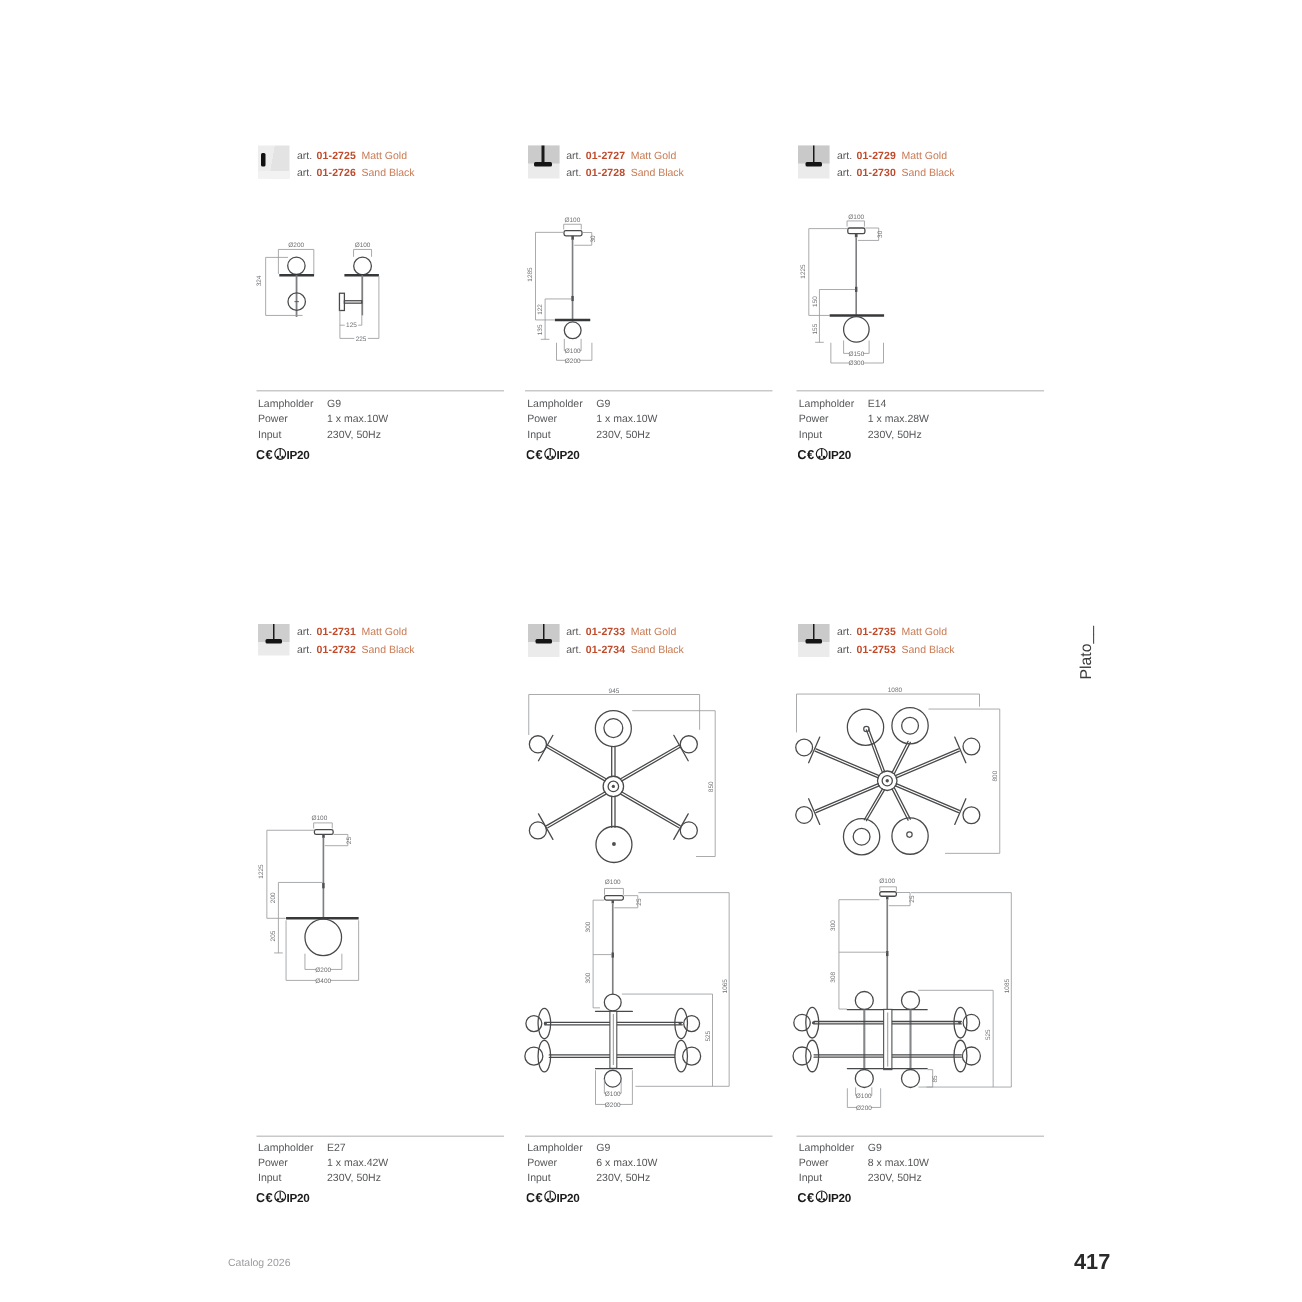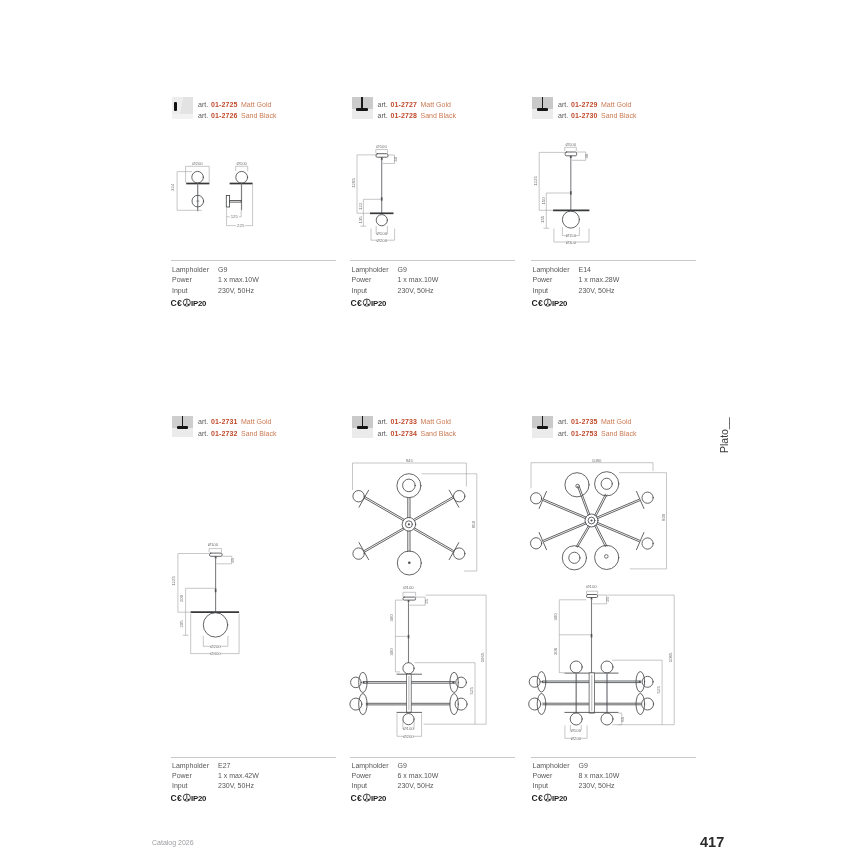--- a/index.html
+++ b/index.html
@@ -216,21 +216,21 @@
         <circle cx="14.3" cy="6.6" r="0.8"></circle>
         <circle cx="17.3" cy="6.6" r="0.8"></circle>
         <text x="20" y="8" font-size="7.8" font-weight="bold" letter-spacing="-0.2">IP20</text>
       </g>
     </svg></div>
 
 <div class="plato" style="left:699px;top:422px;width:50px;text-align:left;">Plato<span>__</span></div>
 
 <div class="footer" style="left:152px;top:838.5px;">Catalog 2026</div>
 
-<div class="pagenum" style="left:700px;top:834px;">417</div>
+<div class="pagenum" style="left:716px;top:834px;">417</div>
 
 <svg class="abs" style="left:0;top:0;" width="868" height="868" viewBox="0 0 868 868">
 <style>
 .ln{stroke:#48494b;stroke-width:0.85;fill:none;stroke-linecap:round;}
 .bar{stroke:#37383a;stroke-width:1.7;fill:none;}
 .dim{stroke:#98999c;stroke-width:0.55;fill:none;}
 .dt{fill:#707174;font-size:4.3px;font-family:"Liberation Sans",sans-serif;text-anchor:middle;}
 </style>
 
 <g>

